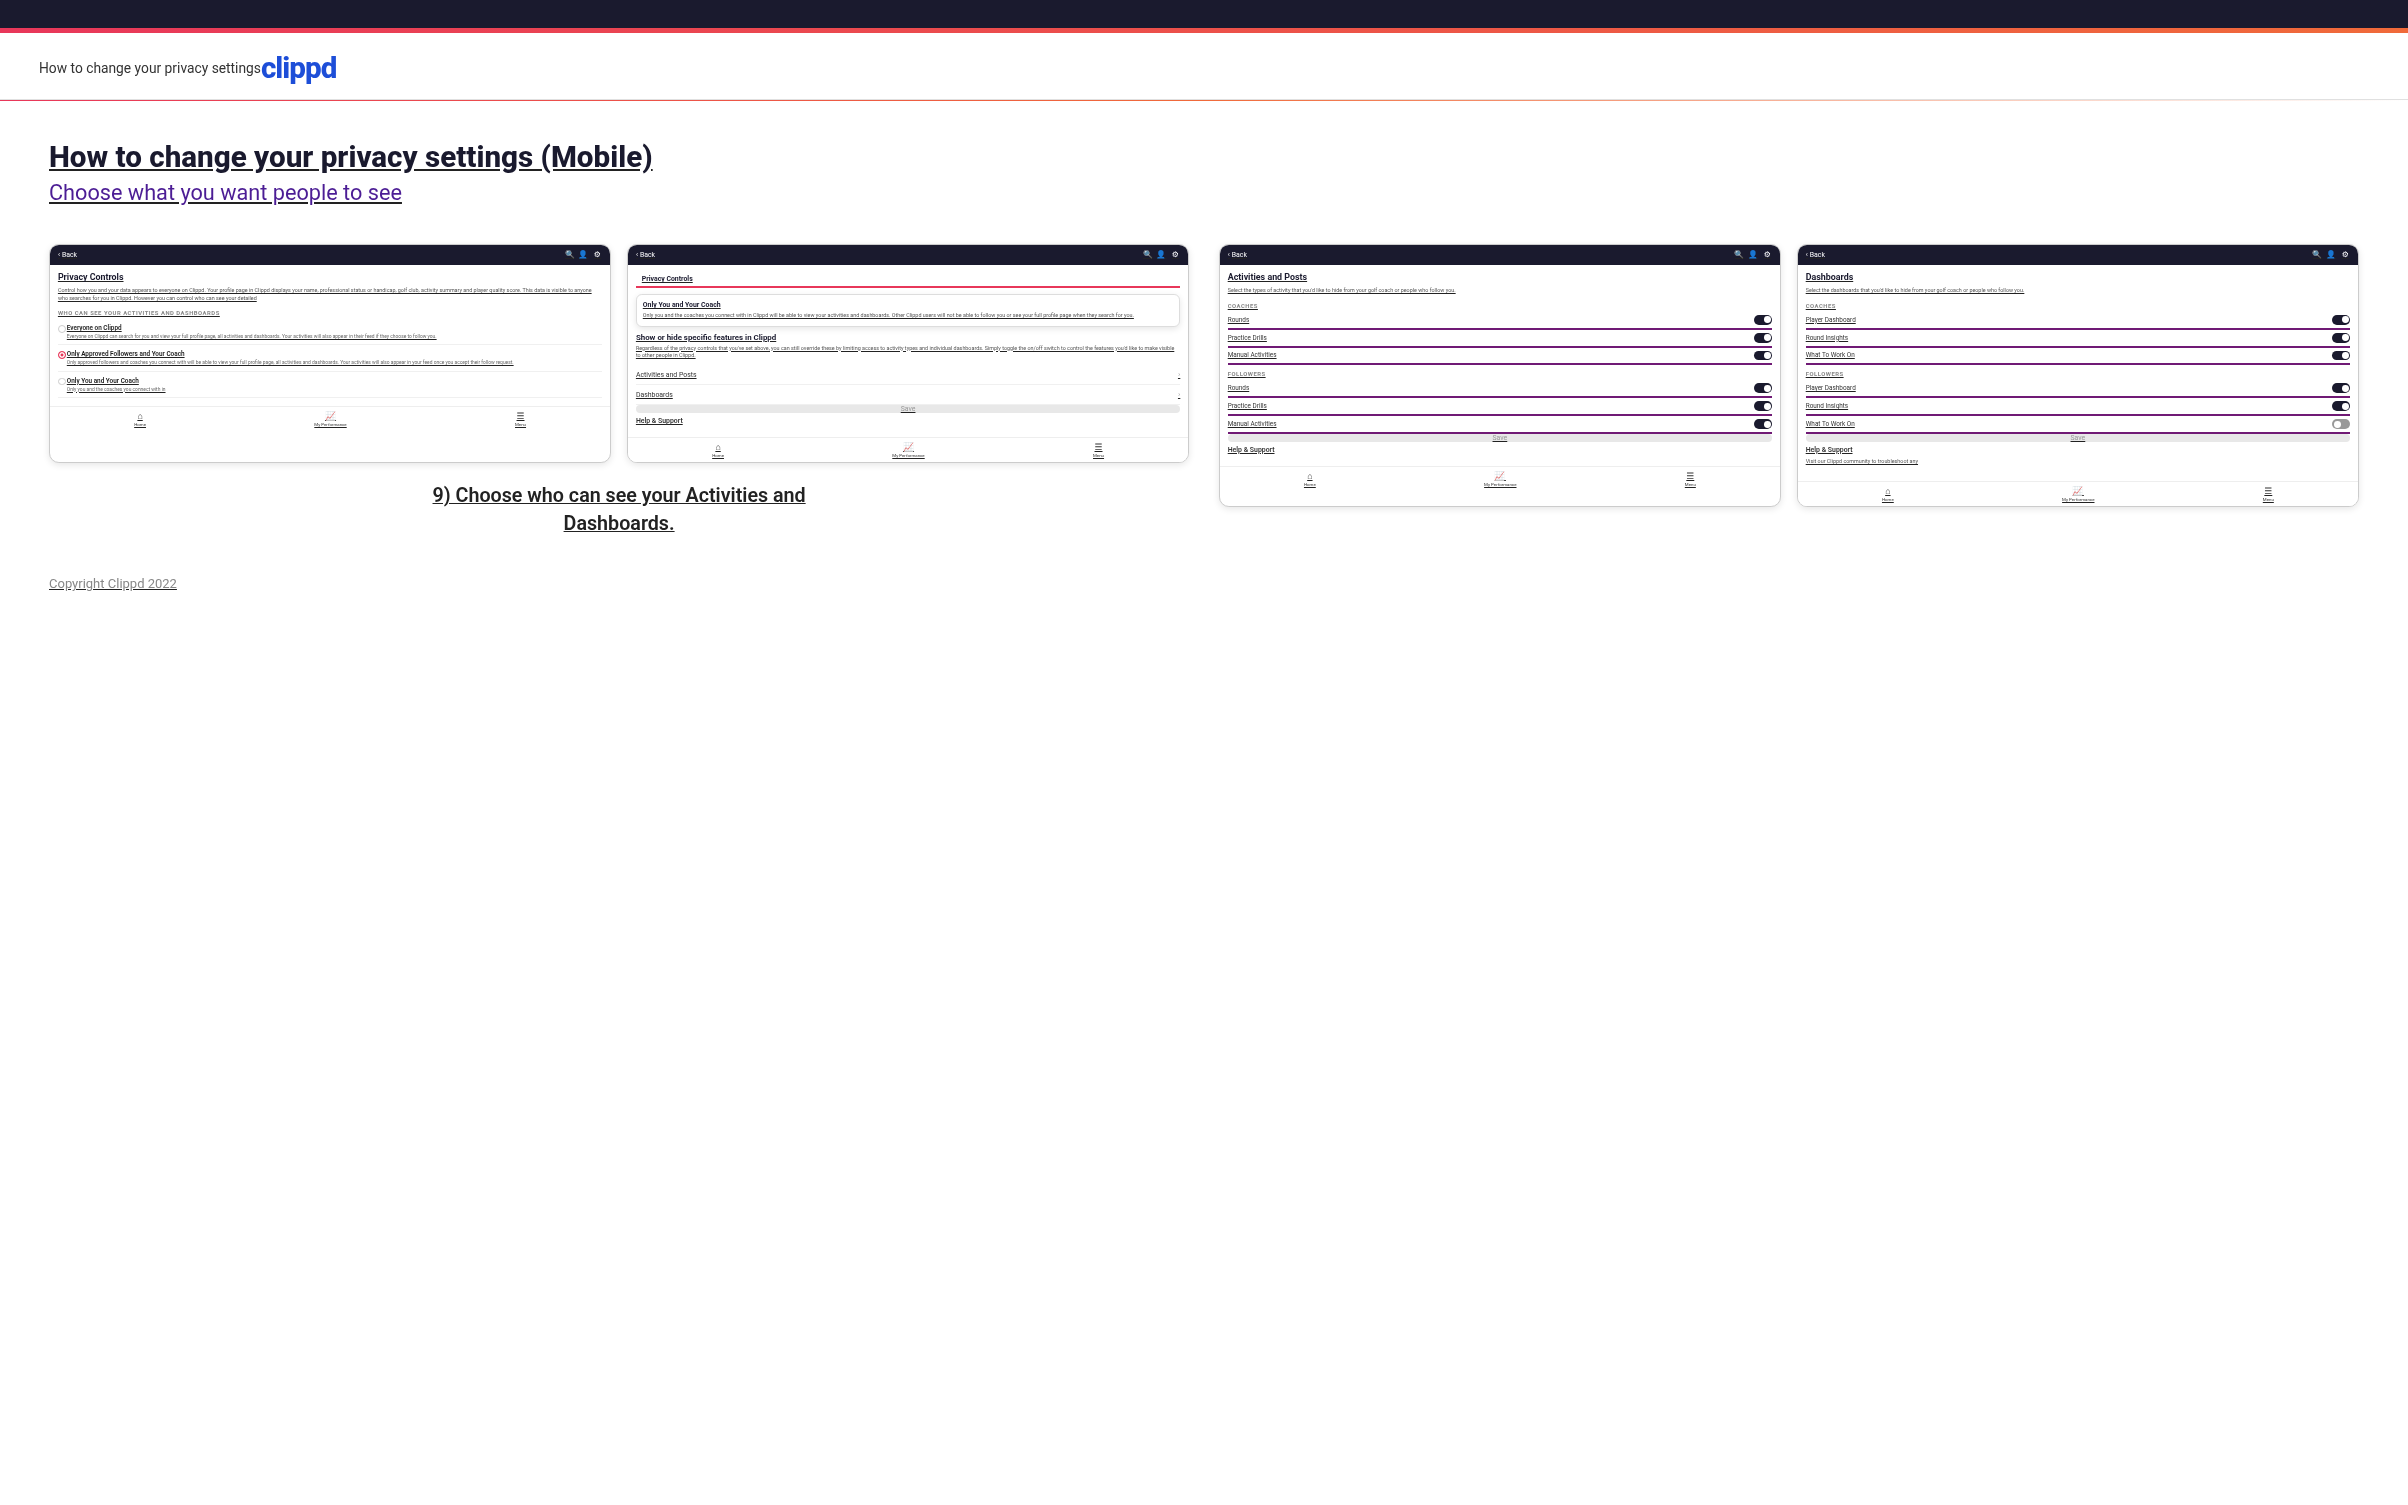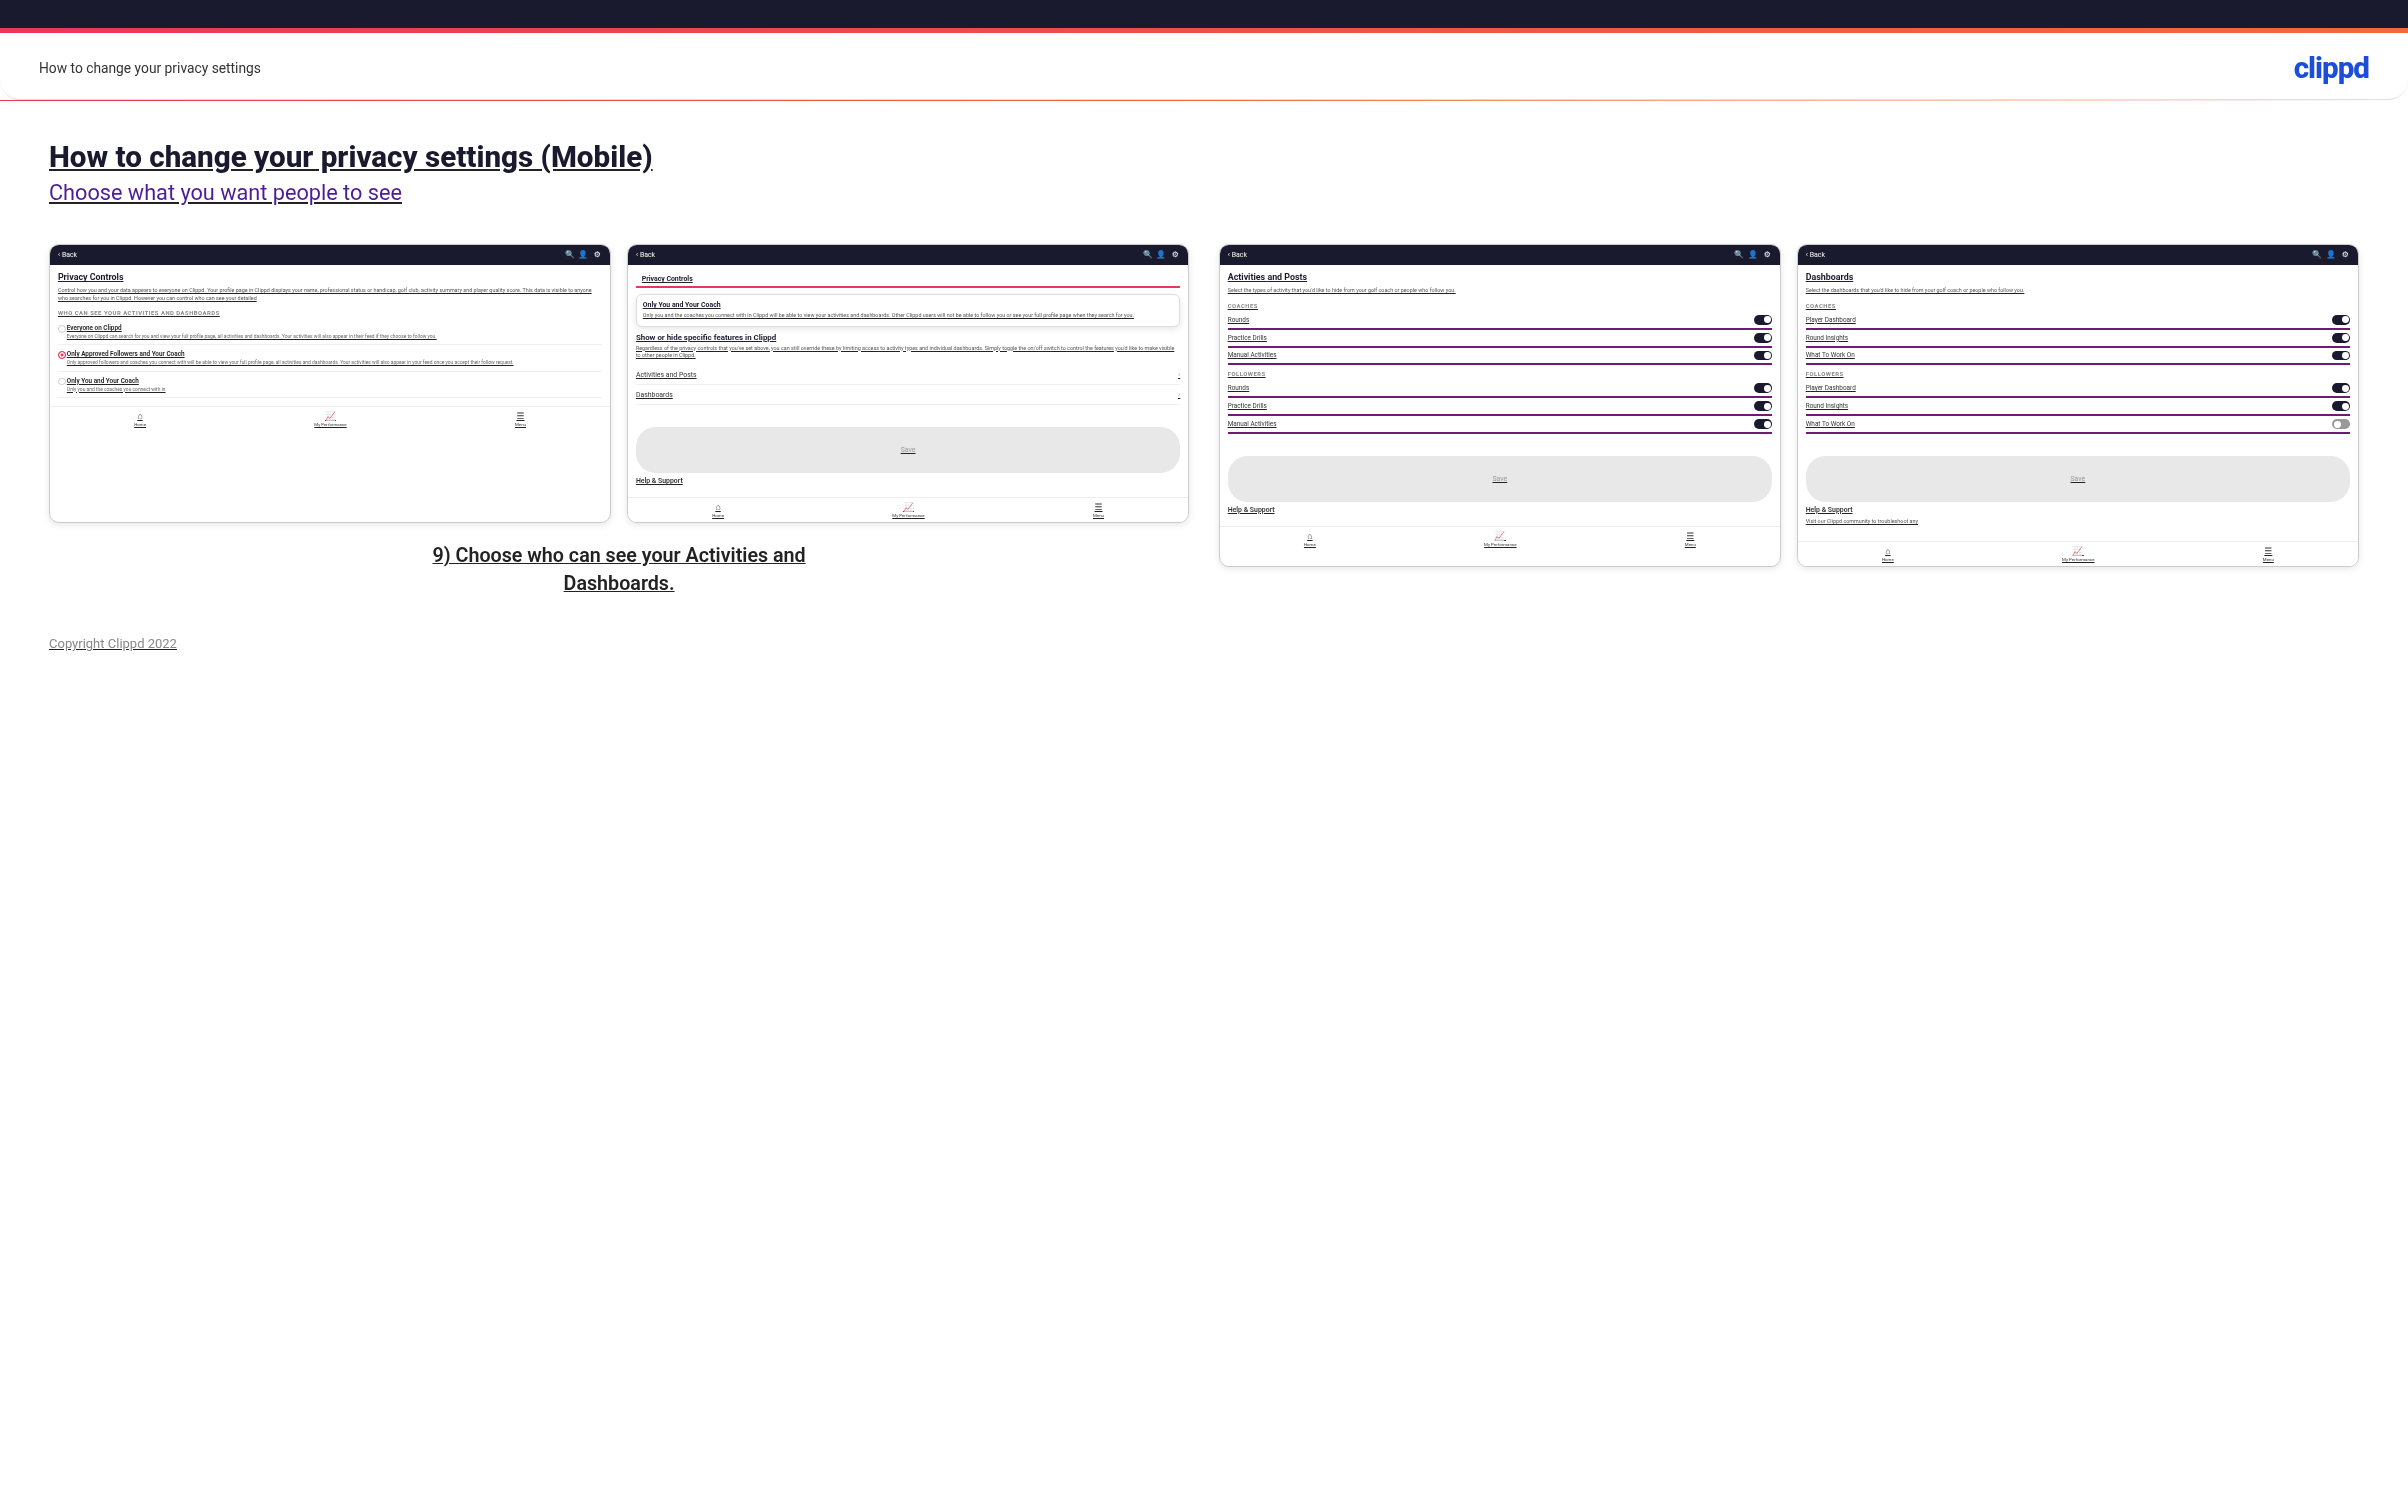--- a/index.html
+++ b/index.html
@@ -18,24 +18,23 @@
     .gradient-bar {
       height: 5.9px;
       background: linear-gradient(to right, #e8375a, #f06a3a);
       width: 100%;
     }
 
     
     .header {
       display: flex;
       align-items: center;
-      justify-content: space-between;
+      justify-content: flex-start;
       padding: 17.7px 39px 13.8px;
       border-bottom: 1px solid #e0e0e0;
-      border-radius: 20px;
     }
     .header-title {
       font-size: 13.8px;
       color: #333;
     }
     .logo {
       font-size: 29.6px;
       font-weight: 800;
       color: #1d4ed8;
       letter-spacing: -1px;
@@ -257,24 +256,24 @@
       color: #aaa;
     }
 
     
     .save-btn {
       width: 100%;
       background: #e8e8e8;
       color: #999;
       border: none;
       border-radius: 19.7px;
-      padding: 19px 0;
+      padding: 0 0;
       font-size: 6.9px;
       text-align: center;
-      margin-top: 22px;
+      margin-top: 0;
     }
 
     
     .phone-footer {
       background: #fff;
       border-top: 1px solid #eee;
       display: flex;
       justify-content: space-around;
       padding: 3.9px 0;
     }

